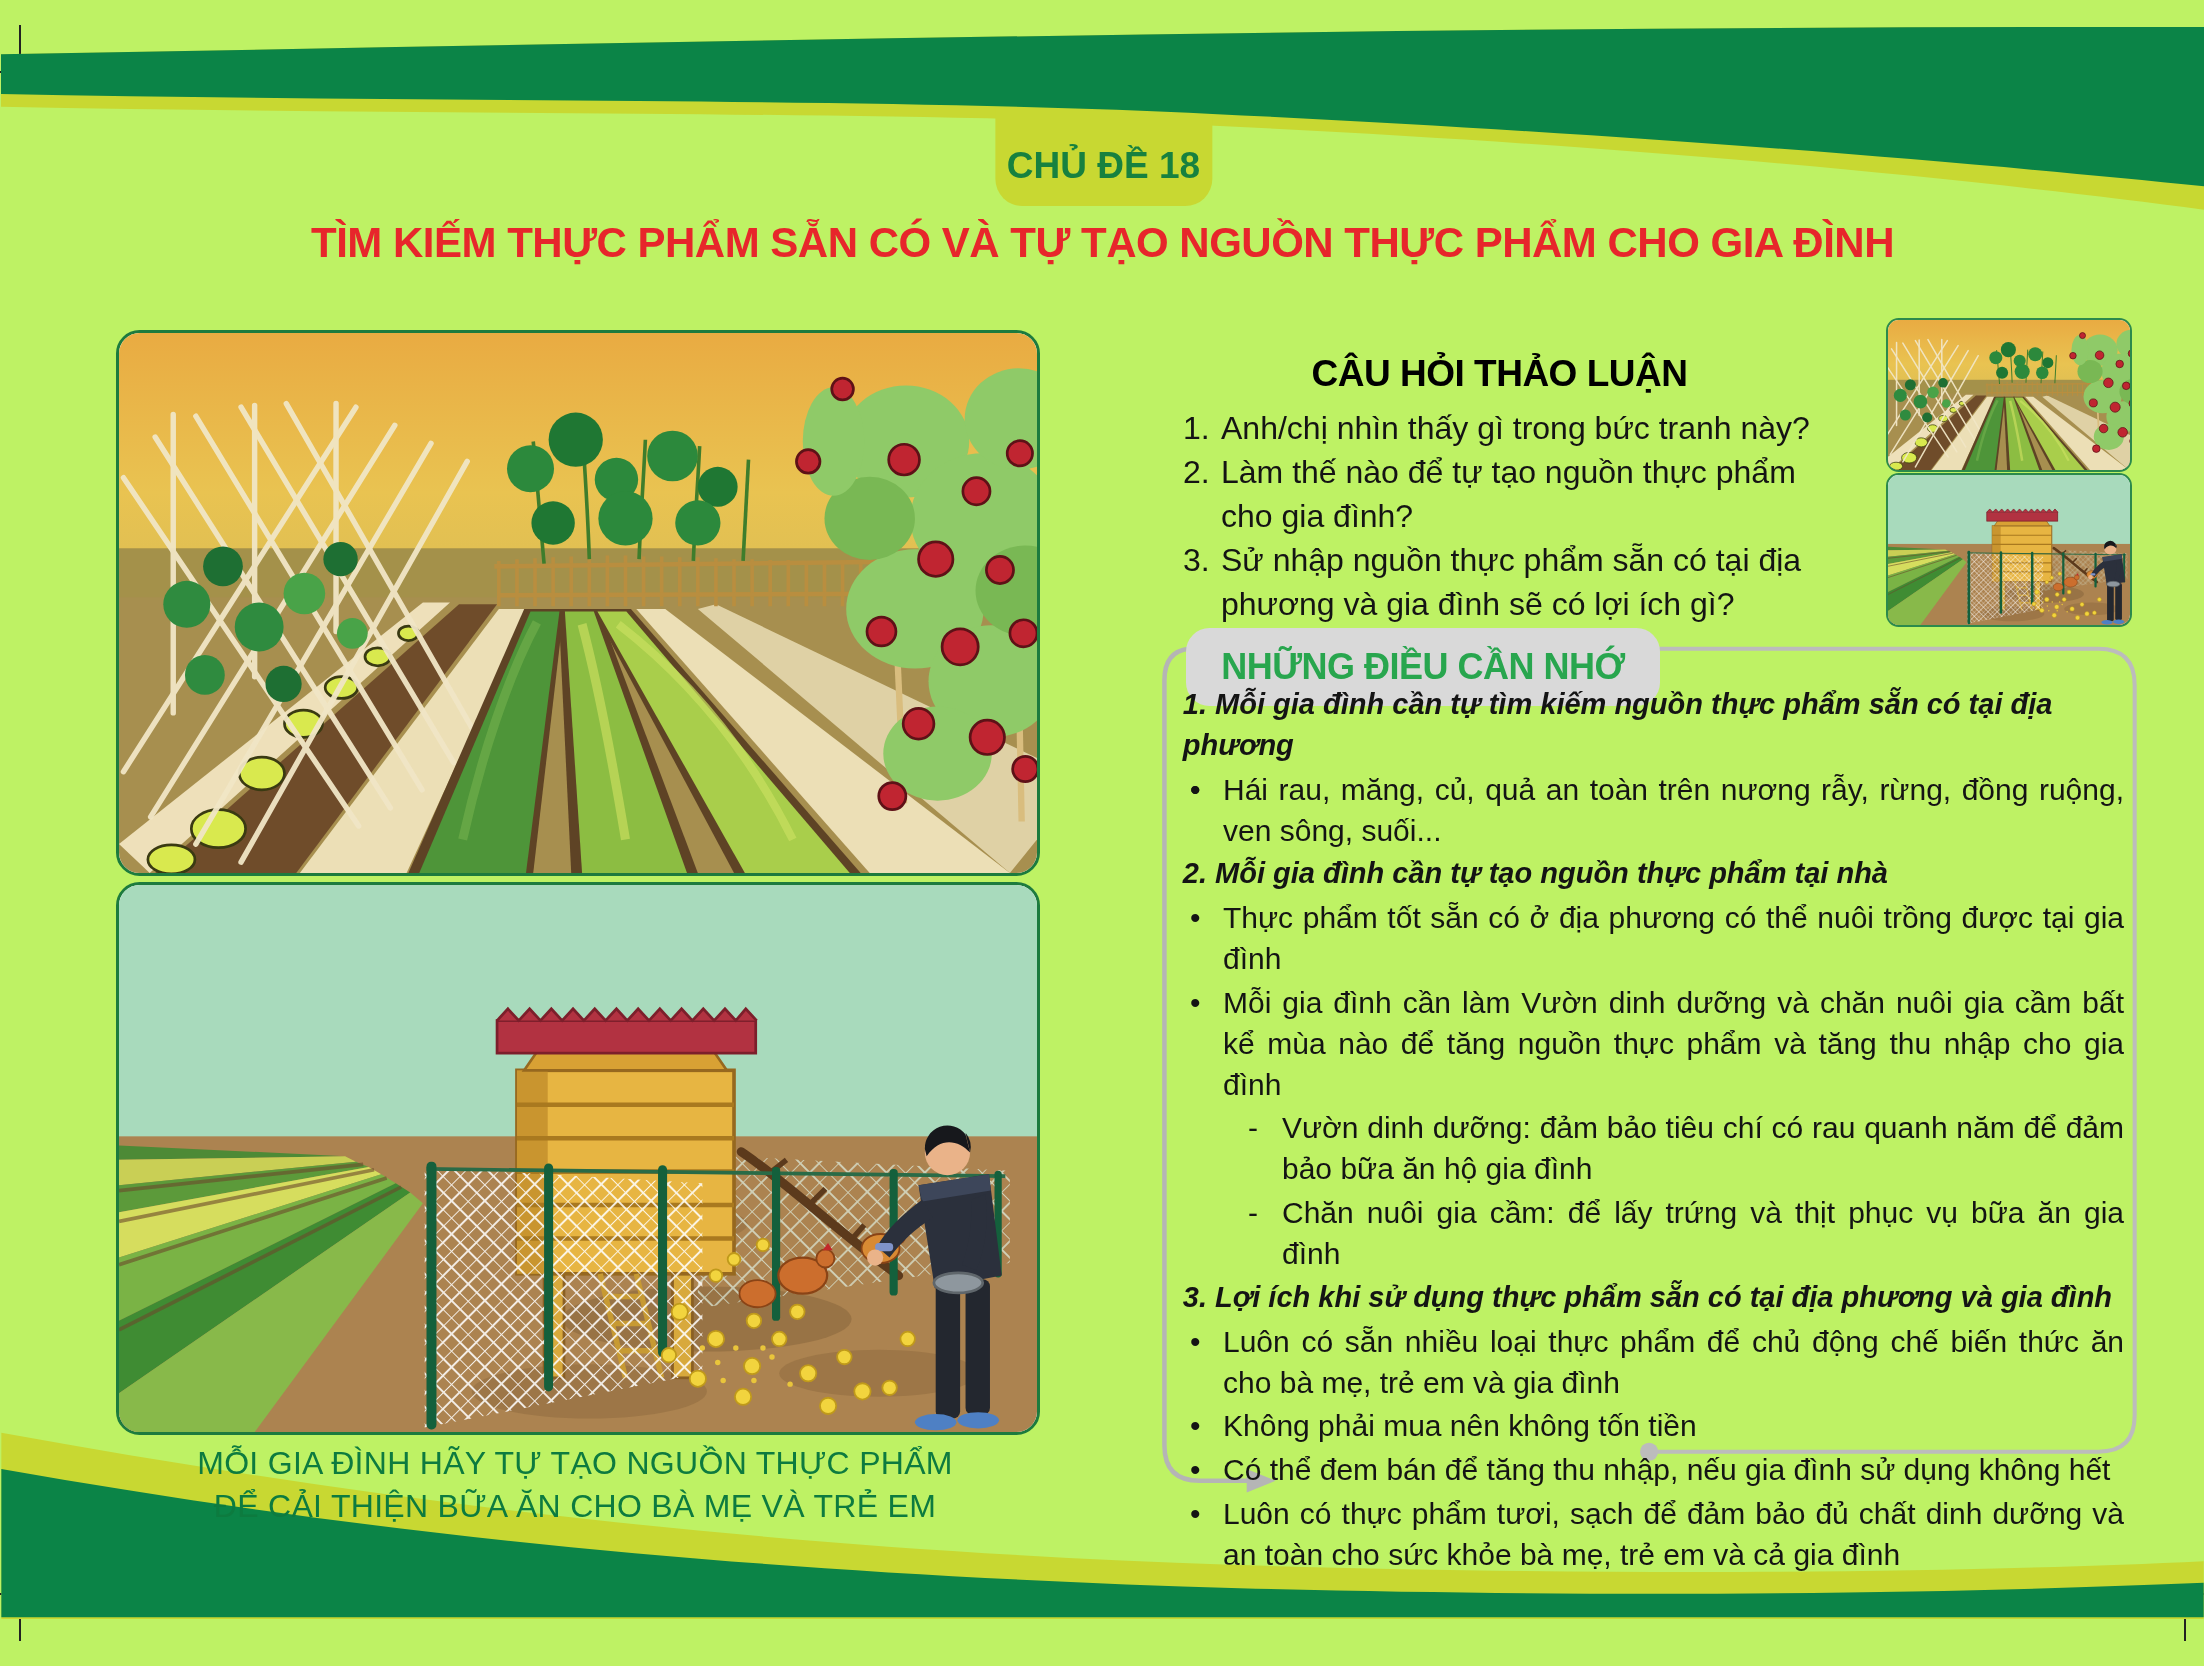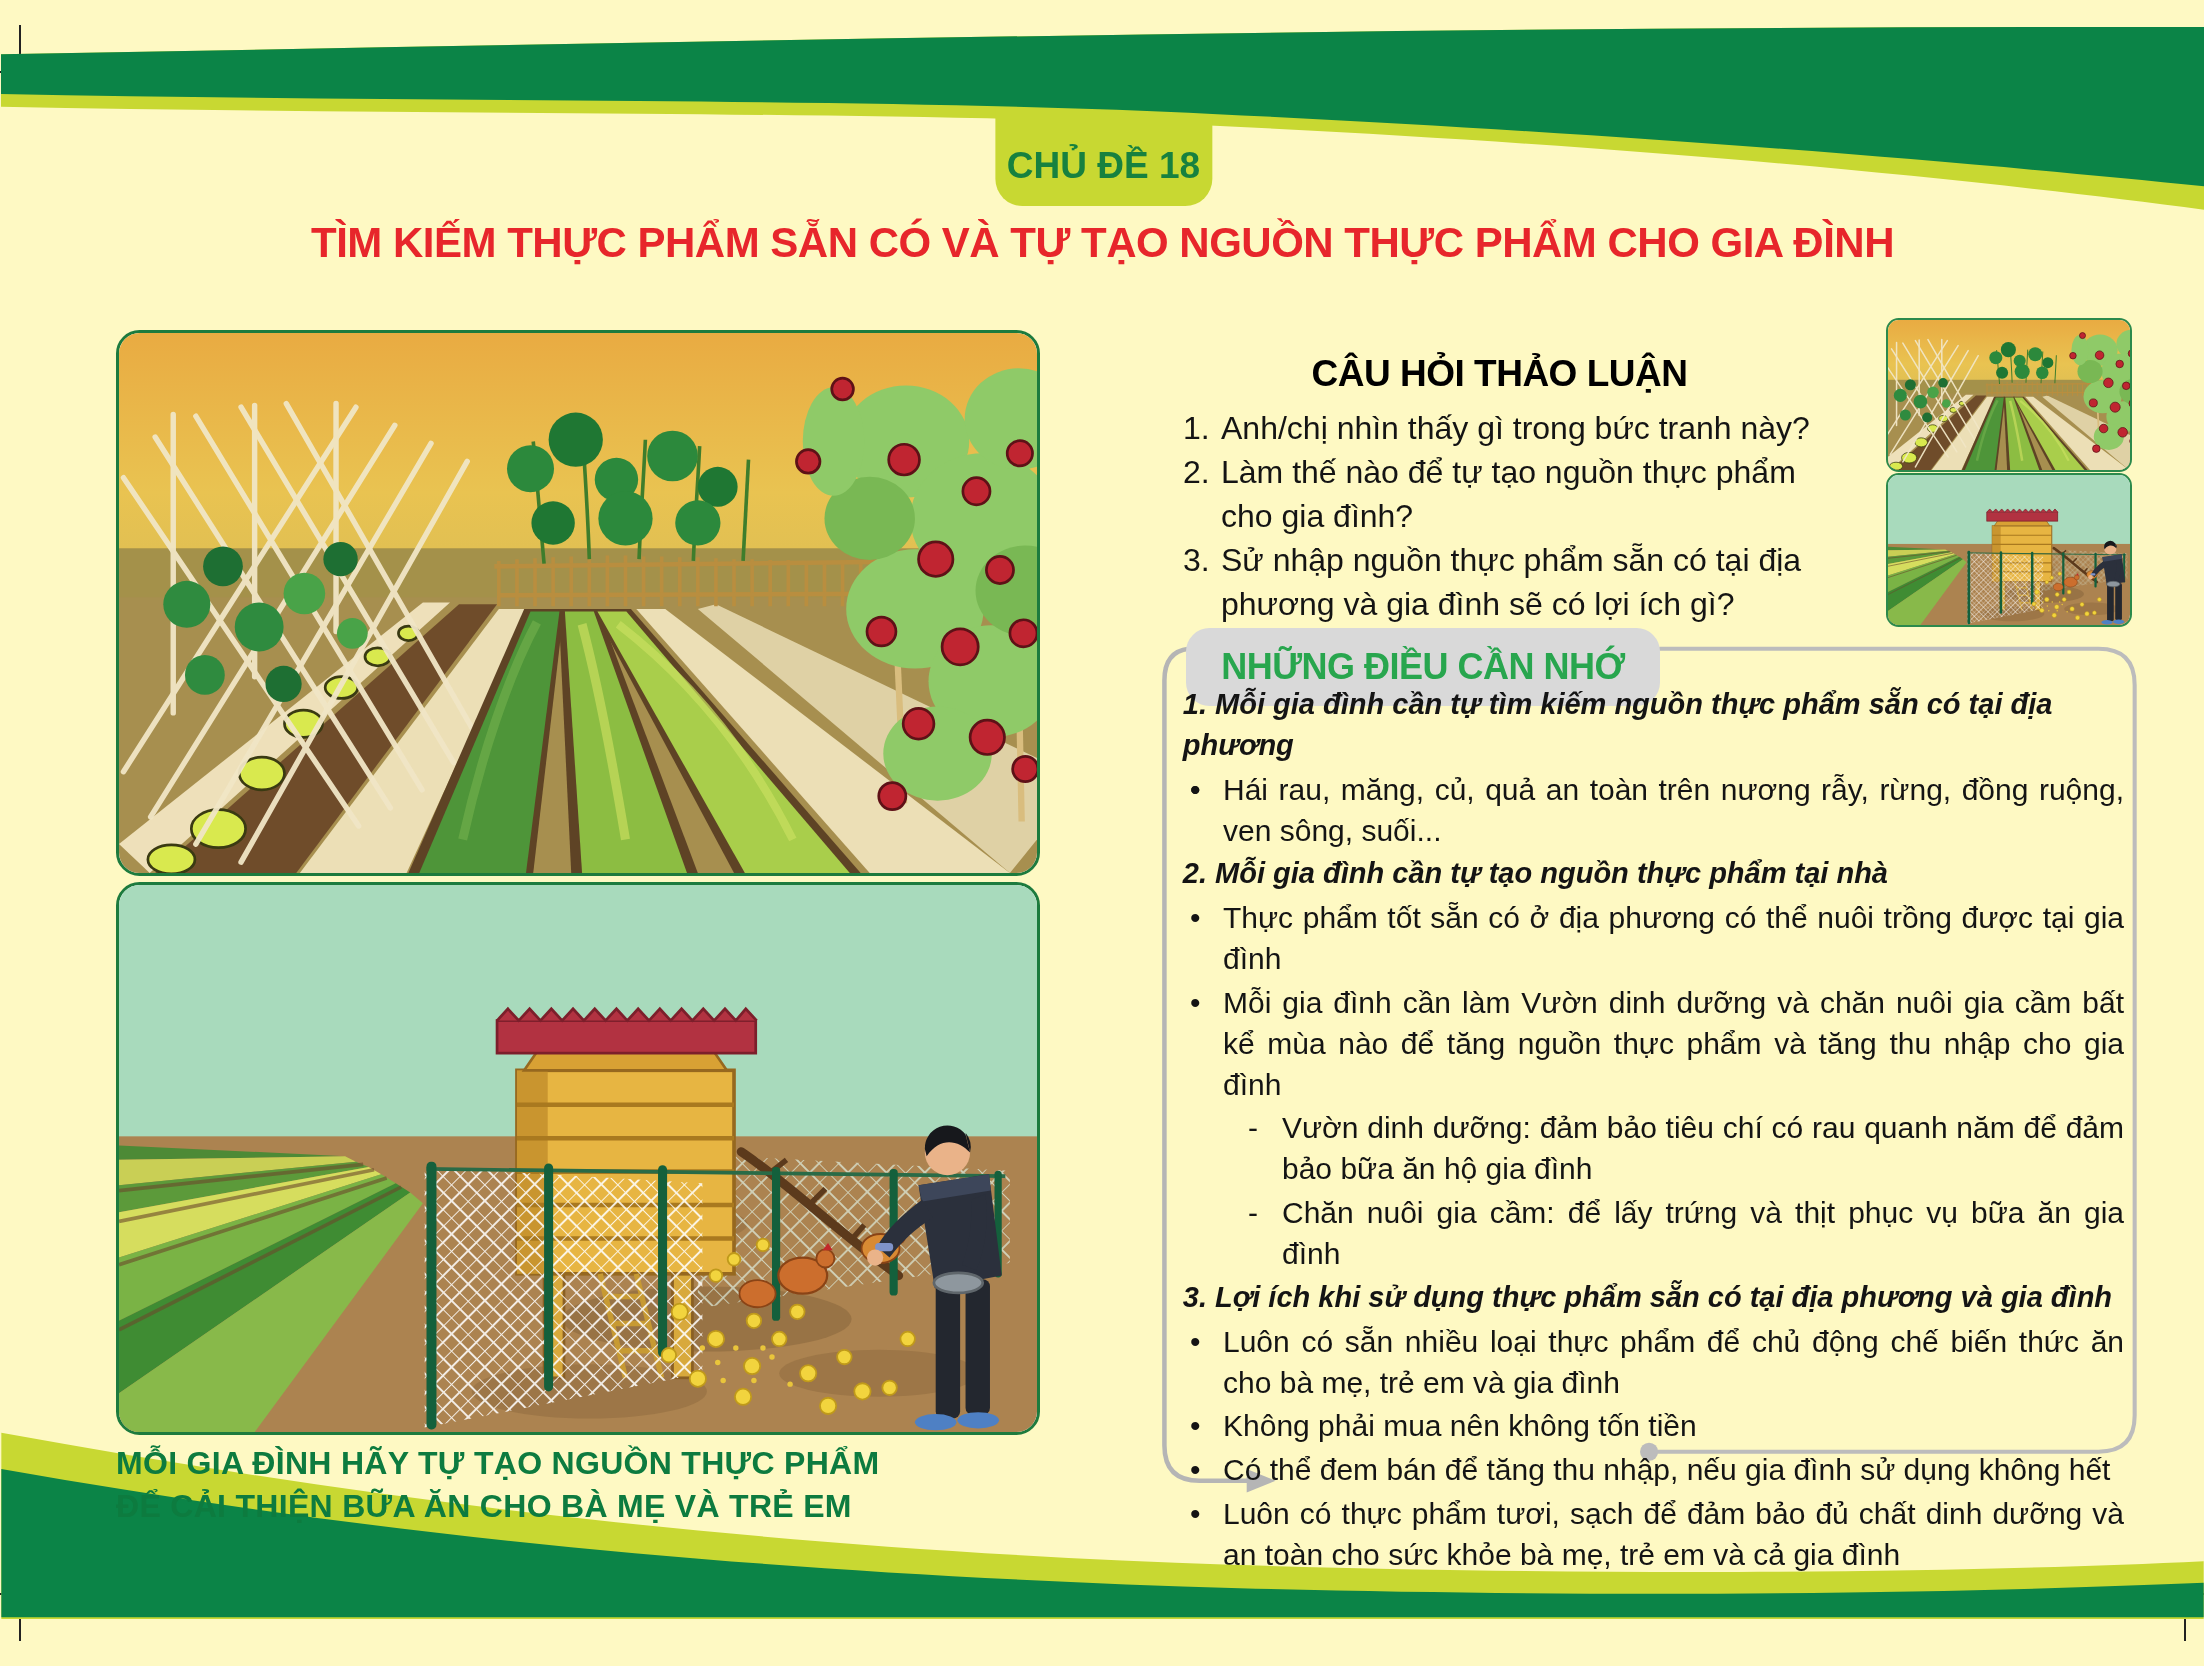--- a/index.html
+++ b/index.html
@@ -1,16 +1,16 @@
 <!DOCTYPE html>
 <html style="font-size:14.5px"><head>
 <meta charset="utf-8">
 <style>
   html,body{margin:0;padding:0;background:#ffffff;}
-  #page{position:relative;width:2205px;height:1666px;background:#fef9c3;overflow:hidden;
+  #page{position:relative;width:2205px;height:1666px;background:#bef264;overflow:hidden;
         font-family:"Liberation Sans","DejaVu Sans",sans-serif;color:#111;}
   svg{display:block;}
 
   
   .mark{position:absolute;background:#222;}
 
   
   #topic-badge-label{position:absolute;left:995px;top:128px;width:217px;height:76px;
     display:flex;align-items:center;justify-content:center;
     font-size:37px;font-weight:bold;color:#17813f;letter-spacing:0px;z-index:5;}
@@ -42,22 +42,22 @@
   #remember-items{position:absolute;left:1181px;top:684px;width:943px;z-index:4;
     font-size:30px;line-height:41px;color:#141414;}
   .ri{position:relative;margin:0 0 2.7px 0;}
   .ri-heading{font-weight:bold;font-style:italic;font-size:29px;padding-left:1.8px;}
   .ri-bullet{padding-left:42px;text-align:justify;}
   .ri-bullet .ri-mk{position:absolute;left:9px;top:0;}
   .ri-dash{padding-left:101px;text-align:justify;}
   .ri-dash .ri-mk{position:absolute;left:67px;top:0;}
 
   
-  #caption{position:absolute;left:116px;top:1442px;width:918px;text-align:left;z-index:6;
-    font-size:32px;line-height:43px;font-weight:bold;color:#0d7b3f;letter-spacing:0.3px;}
+  #caption{position:absolute;left:116px;top:1442px;width:918px;text-align:center;z-index:6;
+    font-size:32px;line-height:43px;font-weight:normal;color:#0d7b3f;letter-spacing:0.3px;}
 
   
   #top-banner{position:absolute;left:0;top:0;width:2205px;height:226px;z-index:3;}
   #bottom-banner{position:absolute;left:0;top:1422px;width:2205px;height:244px;z-index:5;}
 </style>
 </head>
 <body>
 
 <div id="page">
 

